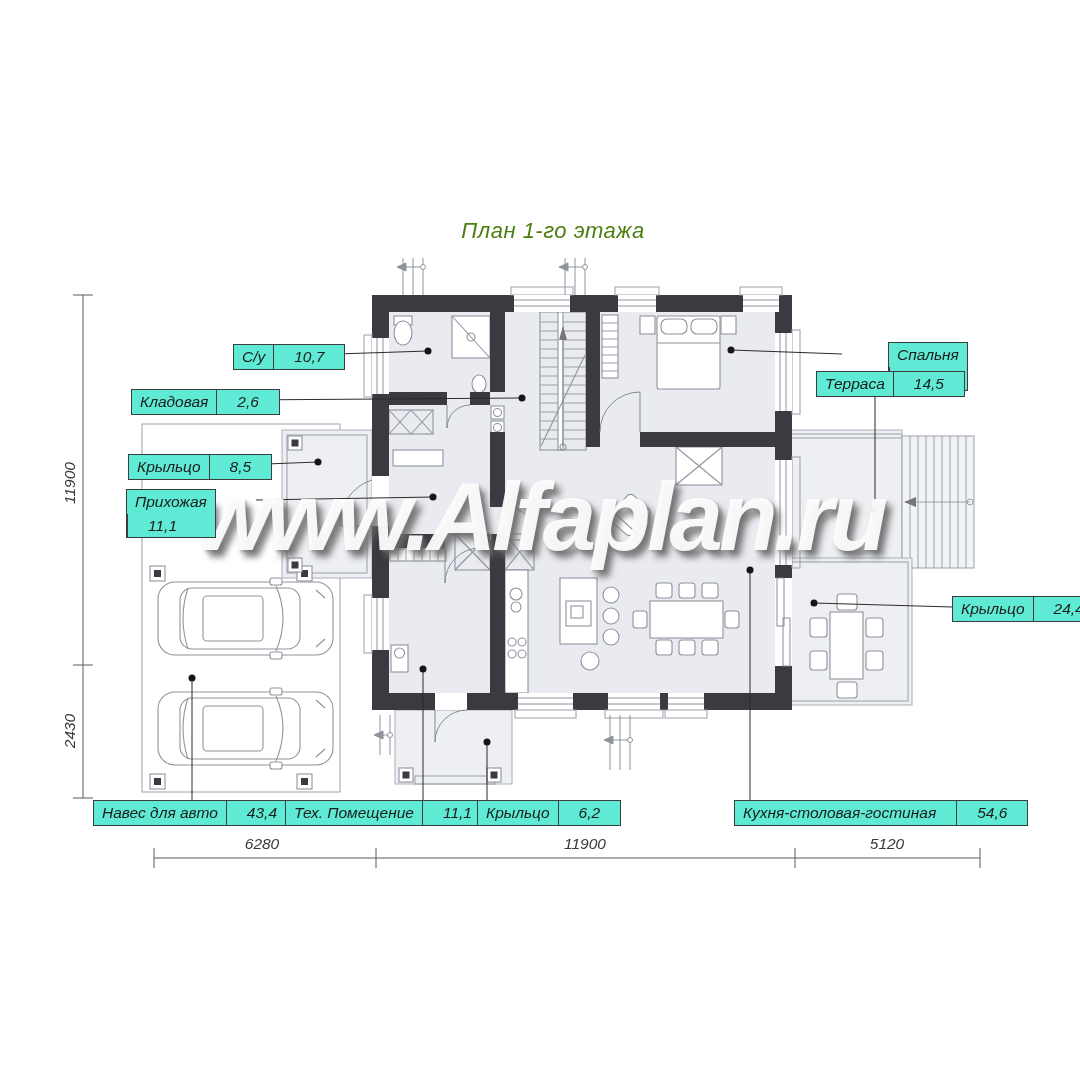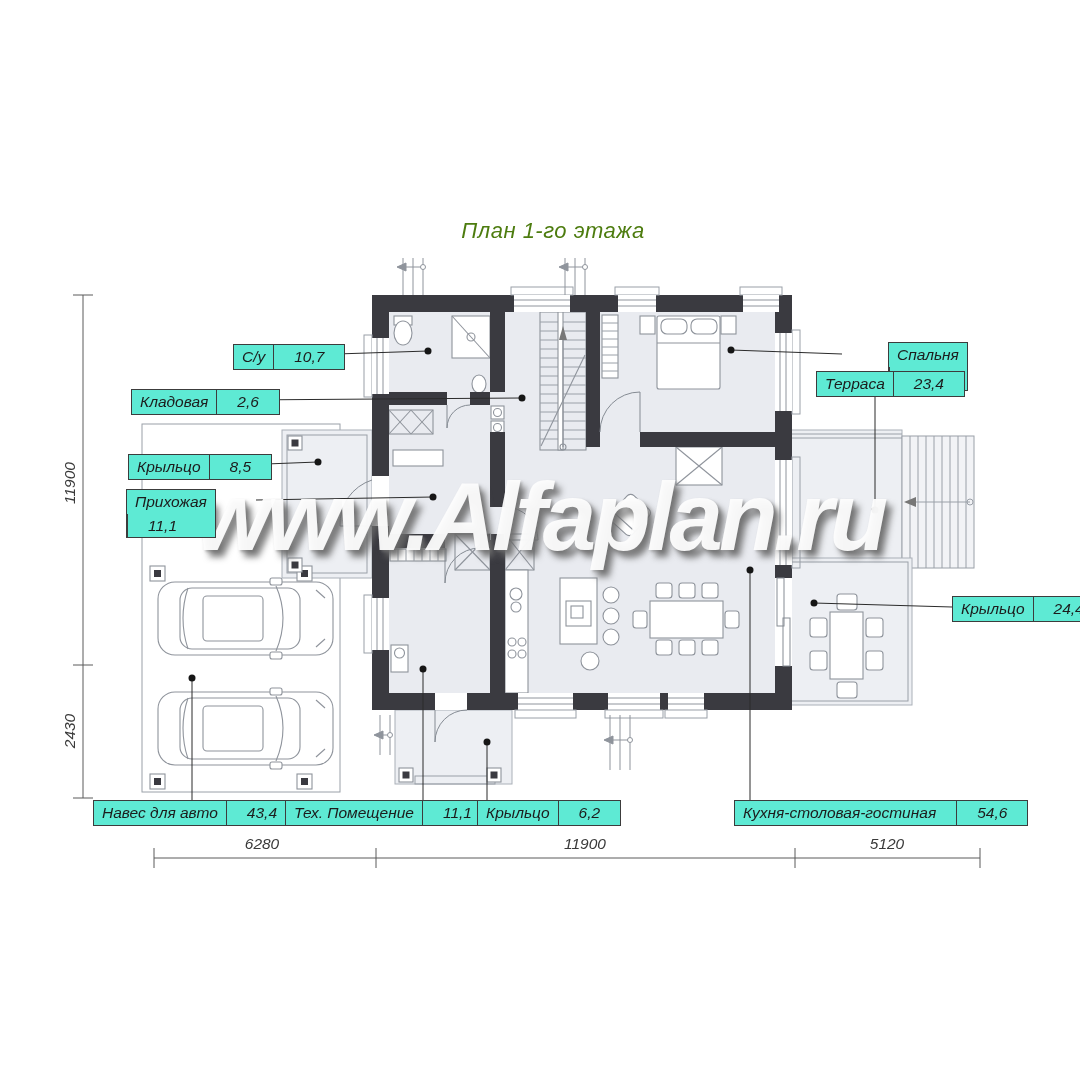--- a/index.html
+++ b/index.html
@@ -460,21 +460,21 @@
 <div class="label-box" style="left:126px;top:489px;flex-direction:column;">
   <span class="lb-name">Прихожая</span>
   <span class="lb-area">11,1</span>
 </div>
 <div class="label-box" style="left:888px;top:342px;flex-direction:column;">
   <span class="lb-name">Спальня</span>
   <span class="lb-area">18,0</span>
 </div>
 <div class="label-box" style="left:806px;top:371px;margin-left:10px;">
   <span class="lb-name">Терраса</span>
-  <span class="lb-area">23,4</span>
+  <span class="lb-area">14,5</span>
 </div>
 <div class="label-box" style="left:952px;top:596px;">
   <span class="lb-name">Крыльцо</span>
   <span class="lb-area">24,4</span>
 </div>
 <div class="label-box" style="left:93px;top:800px;">
   <span class="lb-name">Навес для авто</span>
   <span class="lb-area">43,4</span>
 </div>
 <div class="label-box" style="left:285px;top:800px;">

